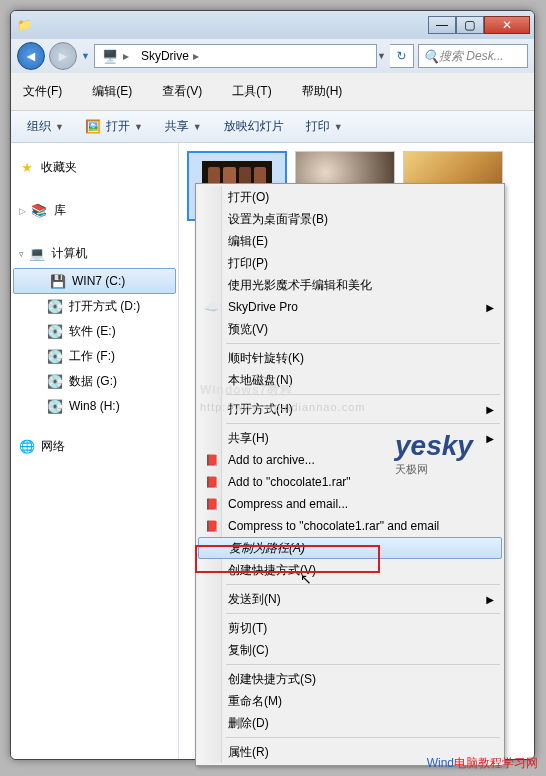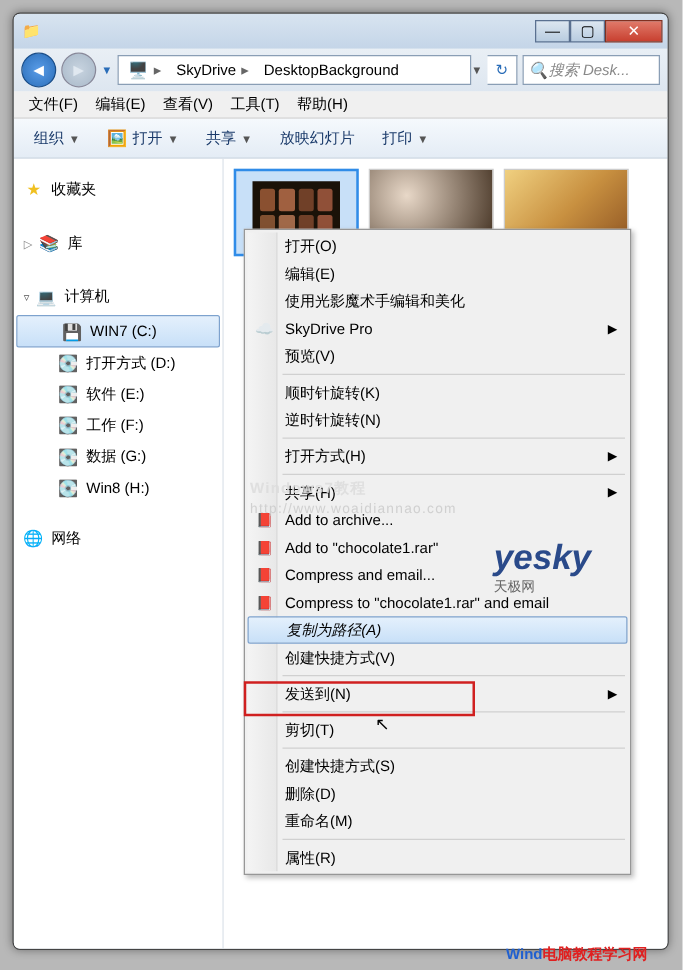--- a/index.html
+++ b/index.html
@@ -12,21 +12,21 @@
 .win-btn { width: 28px; height: 18px; border: 1px solid #5a7090; background: linear-gradient(#dce6f0,#b8cce0); display:flex;align-items:center;justify-content:center; }
 .win-btn.close { width: 46px; background: linear-gradient(#e07a6a,#c84030); border-color:#803020; color:#fff;}
 .addressbar { height: 34px; display:flex; align-items:center; padding: 3px 6px; gap:4px; background: linear-gradient(#e9eff5,#dde6f0);}
 .nav-btn { width: 28px; height: 28px; border-radius: 50%; background: radial-gradient(#5a9de8,#2a6db8); border:1px solid #1a4d88; display:flex;align-items:center;justify-content:center;color:#fff;font-size:14px;}
 .nav-btn.disabled { background: radial-gradient(#c8d4e0,#a8b8c8);border-color:#889;color:#e0e8f0;}
 .breadcrumb { flex:1; height:24px; background:#fff; border:1px solid #8a9eb5; display:flex;align-items:center; padding:0 2px; }
 .crumb { padding: 2px 6px; display:flex;align-items:center;gap:4px;}
 .crumb .arr { color:#666; }
 .refresh-btn{width:24px;height:24px;background:#fff;border:1px solid #8a9eb5;border-left:none;display:flex;align-items:center;justify-content:center;color:#2a6db8;}
 .searchbox { width:110px;height:24px;background:#fff;border:1px solid #8a9eb5;display:flex;align-items:center;padding:0 4px;color:#888;font-style:italic;}
-.menubar { height:22px; background:#f0f0f0; border-bottom:1px solid #d0d0d0; display:flex;align-items:center;padding:0 6px;gap:2px;}
+.menubar { height:38px; background:#f0f0f0; border-bottom:1px solid #d0d0d0; display:flex;align-items:center;padding:0 6px;gap:18px;}
 .menu-item{padding:2px 6px;}
 .toolbar { height:32px; background:linear-gradient(#f5f9fd,#e4ecf5); border-bottom:1px solid #c8d4e0;display:flex;align-items:center;padding:0 8px;gap:6px;}
 .tool-btn{padding:4px 8px;display:flex;align-items:center;gap:4px;color:#1a3a6a;}
 .tool-btn .drop{font-size:9px;color:#555;}
 .main { display:flex; height: calc(100% - 28px - 34px - 22px - 32px); }
 .sidebar { width:168px; background:#fff; border-right:1px solid #d8e0e8;overflow:hidden;padding-top:10px;}
 .tree-item{display:flex;align-items:center;padding:4px 4px 4px 18px;gap:6px;}
 .tree-item.sub{padding-left:36px;}
 .tree-item.sel{background:linear-gradient(#e4f0fc,#c8e0f8);border:1px solid #7da2ce;border-radius:2px;margin:0 2px;}
 .tree-head{display:flex;align-items:center;padding:6px 4px 6px 8px;gap:6px;}
@@ -46,21 +46,21 @@
 .ctx-item.hl{background:linear-gradient(#e4f0fc,#c8e0f8);border:1px solid #7da2ce;border-radius:2px;font-style:italic;}
 .ctx-item .sub-arr{position:absolute;right:8px;font-size:10px;}
 .ctx-sep{height:1px;background:#d0d0d0;margin:3px 2px 3px 28px;}
 .ctx-iconbar{position:absolute;left:2px;top:2px;bottom:2px;width:24px;background:linear-gradient(90deg,#f4f4f4,#e8e8e8);border-right:1px solid #d8d8d8;}
 .redbox{position:absolute;left:195px;top:545px;width:185px;height:28px;border:2px solid #d02020;pointer-events:none;}
 .watermark1{position:absolute;left:200px;top:370px;font-size:26px;color:rgba(220,220,220,0.85);font-weight:bold;letter-spacing:1px;pointer-events:none;}
 .watermark2{position:absolute;left:395px;top:430px;pointer-events:none;}
 .watermark2 .y{font-size:28px;color:#2a4a8a;font-style:italic;font-weight:bold;}
 .watermark2 .t{font-size:11px;color:#666;}
 .pen-icon{font-size:11px;color:#8a5020;}
-.footer-text{position:absolute;bottom:4px;right:28px;font-size:16px;font-weight:bold;}
+.footer-text{position:absolute;bottom:4px;right:8px;font-size:16px;font-weight:normal;}
 .footer-text .b{color:#2060d0;}
 .footer-text .r{color:#e02020;}
 .cursor{position:absolute;left:300px;top:571px;font-size:14px;color:#000;pointer-events:none;}
 </style>
 </head>
 <body>
 
 <div class="window">
   <div class="titlebar">
     <div class="left-icons">
@@ -78,23 +78,20 @@
     <div class="nav-btn disabled">►</div>
     <span style="color:#2a6db8;font-size:9px;">▼</span>
     <div class="breadcrumb">
       <span class="crumb">
           <span class="ico">🖥️</span>
           <span class="arr">▸</span>
         </span>
       <span class="crumb">
           <span>SkyDrive</span>
           <span class="arr">▸</span>
-        </span>
-      <span class="crumb">
-          <span>DesktopBackground</span>
         </span>
     </div>
     <span style="color:#555;font-size:9px;margin-left:-4px;">▼</span>
     <div class="refresh-btn">↻</div>
     <div class="searchbox">
       <span class="ico">🔍</span>
       <span>搜索 Desk...</span>
     </div>
   </div>
 
@@ -201,39 +198,45 @@
     </div>
   </div>
 </div>
 
 <div class="ctx-menu">
   <div class="ctx-iconbar"></div>
   <div class="ctx-item">
       <span>打开(O)</span>
     </div>
   <div class="ctx-item">
+      <span>设置为桌面背景(B)</span>
+    </div>
+  <div class="ctx-item">
       <span>编辑(E)</span>
+    </div>
+  <div class="ctx-item">
+      <span>打印(P)</span>
     </div>
   <div class="ctx-item">
       <span>使用光影魔术手编辑和美化</span>
     </div>
   <div class="ctx-item">
       <span class="ic">☁️</span>
       <span>SkyDrive Pro</span>
       <span class="sub-arr">▶</span>
     </div>
   <div class="ctx-item">
       <span>预览(V)</span>
     </div>
   <div class="ctx-sep"></div>
   <div class="ctx-item">
       <span>顺时针旋转(K)</span>
     </div>
   <div class="ctx-item">
-      <span>逆时针旋转(N)</span>
+      <span>本地磁盘(N)</span>
     </div>
   <div class="ctx-sep"></div>
   <div class="ctx-item">
       <span>打开方式(H)</span>
       <span class="sub-arr">▶</span>
     </div>
   <div class="ctx-sep"></div>
   <div class="ctx-item">
       <span>共享(H)</span>
       <span class="sub-arr">▶</span>
@@ -262,29 +265,32 @@
     </div>
   <div class="ctx-sep"></div>
   <div class="ctx-item">
       <span>发送到(N)</span>
       <span class="sub-arr">▶</span>
     </div>
   <div class="ctx-sep"></div>
   <div class="ctx-item">
       <span>剪切(T)</span>
     </div>
+  <div class="ctx-item">
+      <span>复制(C)</span>
+    </div>
   <div class="ctx-sep"></div>
   <div class="ctx-item">
       <span>创建快捷方式(S)</span>
     </div>
   <div class="ctx-item">
+      <span>重命名(M)</span>
+    </div>
+  <div class="ctx-item">
       <span>删除(D)</span>
-    </div>
-  <div class="ctx-item">
-      <span>重命名(M)</span>
     </div>
   <div class="ctx-sep"></div>
   <div class="ctx-item">
       <span>属性(R)</span>
     </div>
 </div>
 
 <div class="redbox"></div>
 <div class="cursor">↖</div>
 

